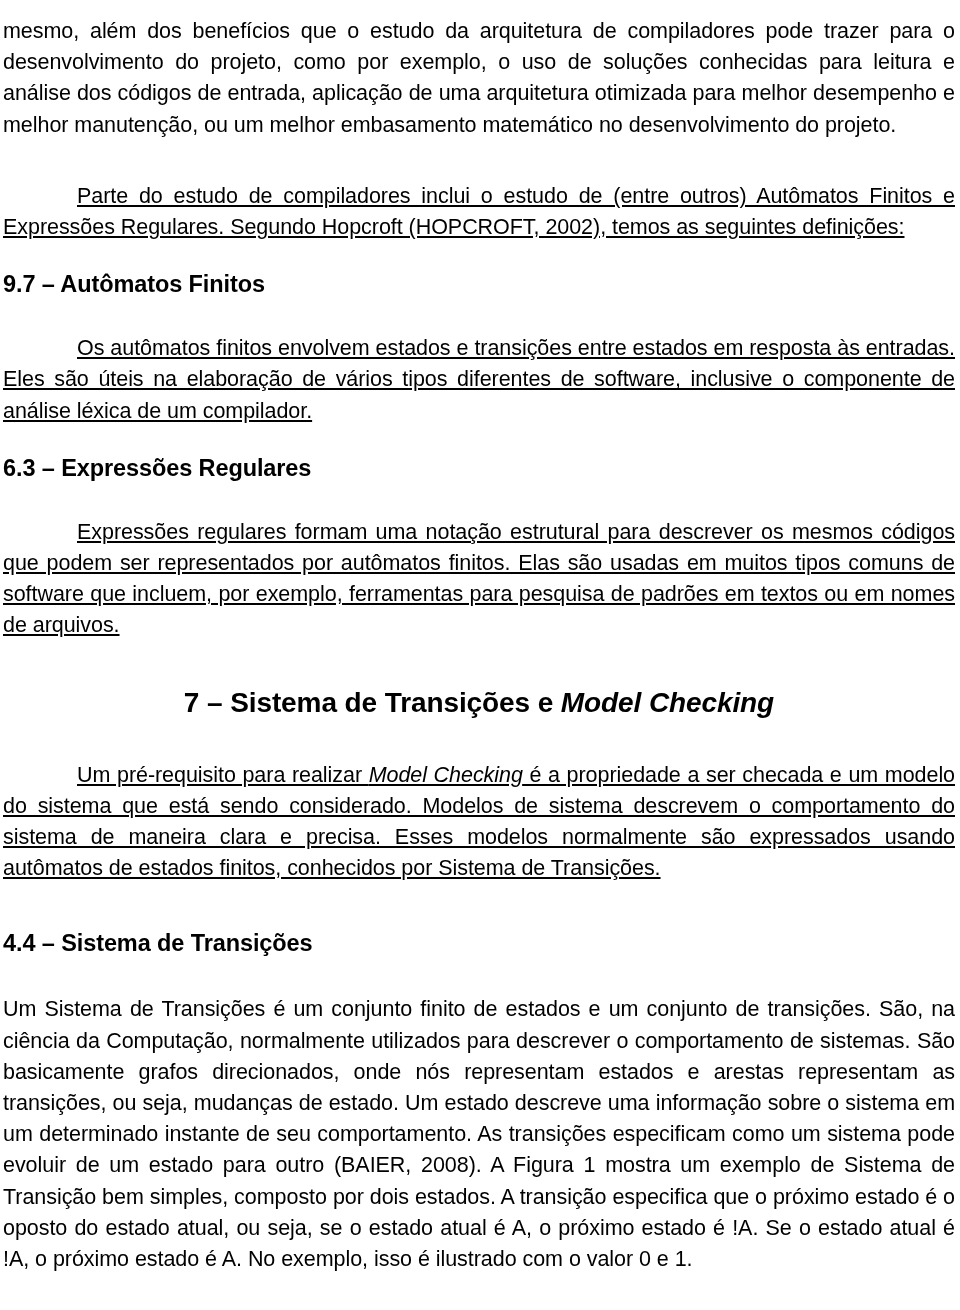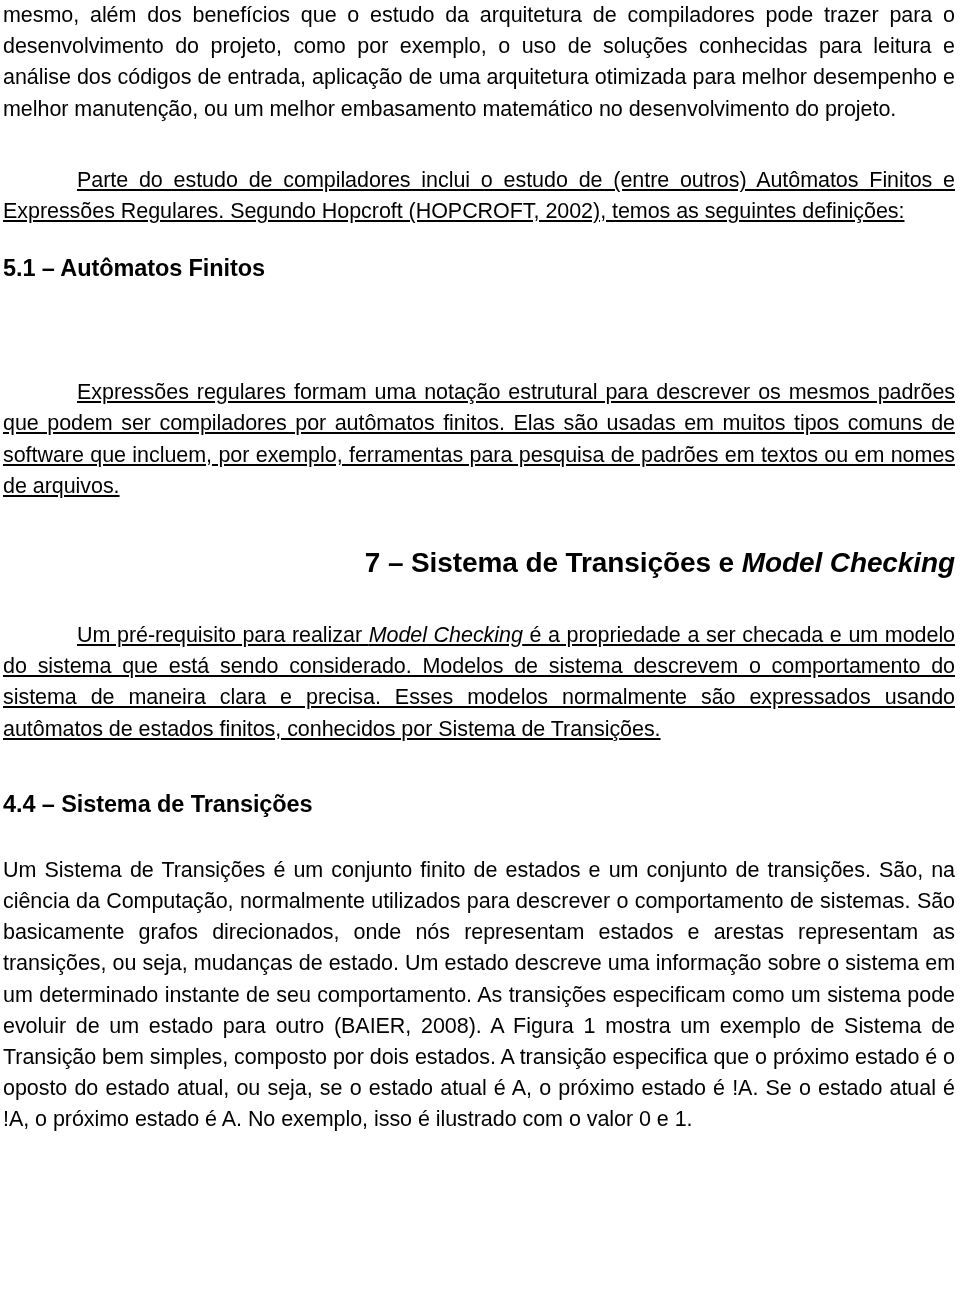--- a/index.html
+++ b/index.html
@@ -14,21 +14,21 @@
     font-family: "Liberation Sans", sans-serif;
     color: #000000;
     -webkit-font-smoothing: antialiased;
   }
 
   .page {
     position: relative;
     width: 960px;
     height: 1310px;
     box-sizing: border-box;
-    padding: 0 5px 0 3px;
+    padding: 16px 5px 0 3px;
     overflow: hidden;
   }
 
   .para {
     font-size: 21.5px;
     line-height: 31.2px;
     text-align: justify;
     text-justify: inter-word;
     margin: 0;
     letter-spacing: -0.05px;
@@ -39,21 +39,21 @@
   .para.indent {
     text-indent: 74px;
     text-decoration: underline;
   }
 
   .h1 {
     font-size: 28px;
     line-height: 34px;
     font-weight: bold;
     margin: 0;
-    text-align: right;
+    text-align: center;
     letter-spacing: -0.1px;
   }
 
   .h2 {
     font-size: 23.5px;
     line-height: 30px;
     font-weight: bold;
     margin: 0;
     text-align: left;
     letter-spacing: -0.1px;
@@ -74,31 +74,33 @@
 <div class="page">
 
   <p class="para">mesmo, além dos benefícios que o estudo da arquitetura de compiladores pode trazer para o desenvolvimento do projeto, como por exemplo, o uso de soluções conhecidas para leitura e análise dos códigos de entrada, aplicação de uma arquitetura otimizada para melhor desempenho e melhor manutenção, ou um melhor embasamento matemático no desenvolvimento do projeto.</p>
 
   <div class="sp-40"></div>
 
   <p class="para indent">Parte do estudo de compiladores inclui o estudo de (entre outros) Autômatos Finitos e Expressões Regulares. Segundo Hopcroft (HOPCROFT, 2002), temos as seguintes definições:</p>
 
   <div class="sp-26"></div>
 
-  <h2 class="h2">5.1 – Autômatos Finitos</h2>
+  <h2 class="h2">9.7 – Autômatos Finitos</h2>
 
   <div class="sp-34"></div>
 
+  <p class="para indent">Os autômatos finitos envolvem estados e transições entre estados em resposta às entradas. Eles são úteis na elaboração de vários tipos diferentes de software, inclusive o componente de análise léxica de um compilador.</p>
 
   <div class="sp-26"></div>
 
+  <h2 class="h2">6.3 – Expressões Regulares</h2>
 
   <div class="sp-34"></div>
 
-  <p class="para indent">Expressões regulares formam uma notação estrutural para descrever os mesmos padrões que podem ser compiladores por autômatos finitos. Elas são usadas em muitos tipos comuns de software que incluem, por exemplo, ferramentas para pesquisa de padrões em textos ou em nomes de arquivos.</p>
+  <p class="para indent">Expressões regulares formam uma notação estrutural para descrever os mesmos códigos que podem ser representados por autômatos finitos. Elas são usadas em muitos tipos comuns de software que incluem, por exemplo, ferramentas para pesquisa de padrões em textos ou em nomes de arquivos.</p>
 
   <div class="sp-44"></div>
 
   <h1 class="h1"><span>7 – Sistema de Transições e </span><span class="ital">Model Checking</span></h1>
 
   <div class="sp-40"></div>
 
   <p class="para indent"><span>Um pré-requisito para realizar </span><span class="ital">Model Checking</span><span> é a propriedade a ser checada e um modelo do sistema que está sendo considerado. Modelos de sistema descrevem o comportamento do sistema de maneira clara e precisa. Esses modelos normalmente são expressados usando autômatos de estados finitos, conhecidos por Sistema de Transições.</span></p>
 
   <div class="sp-44"></div>

